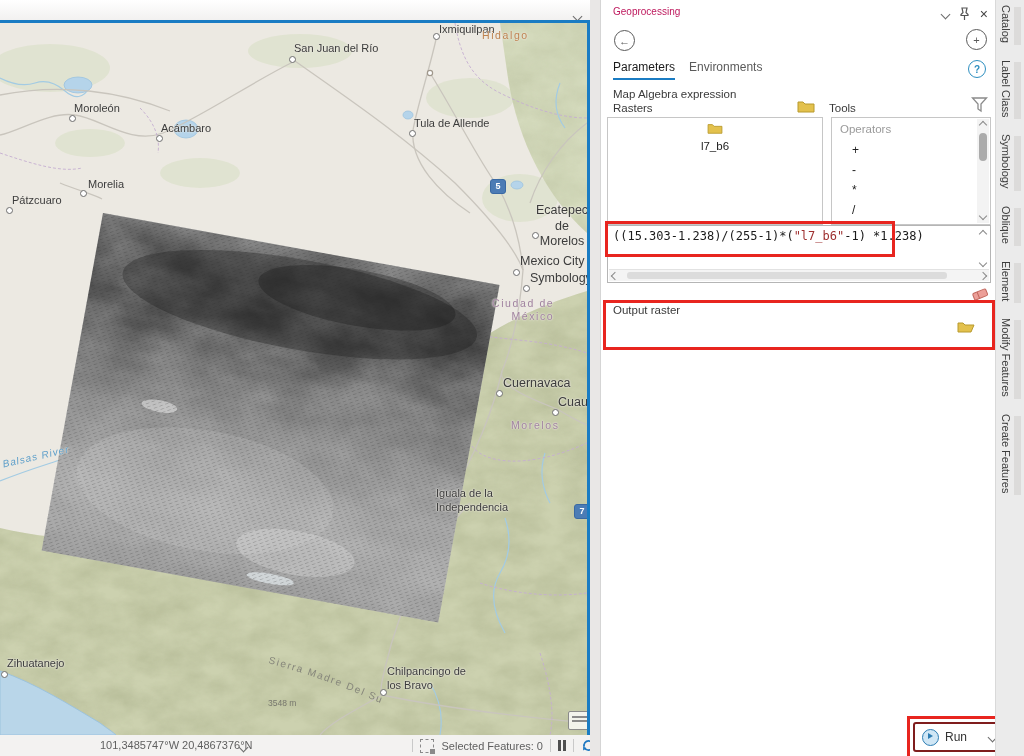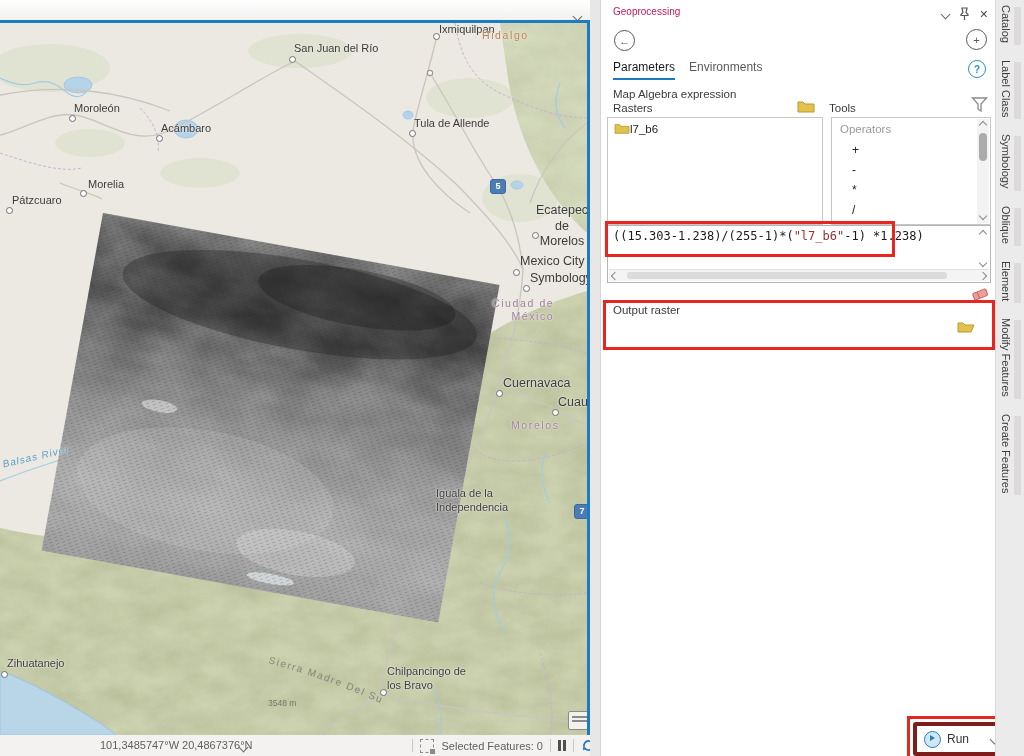--- a/index.html
+++ b/index.html
@@ -61,21 +61,21 @@
        font-size:12.5px;color:#4a4a4a;}
   .gp-plus{position:absolute;right:9px;top:29px;}
   .gp-tabs{position:absolute;left:12px;top:60px;display:flex;gap:14px;font-size:12px;}
   .gp-tab{padding-bottom:4px;color:#5a5a5a;}
   .gp-tab.active{color:#1b1b1b;border-bottom:2.5px solid #1a7cc3;}
   .gp-help{position:absolute;right:10px;top:60px;width:16px;height:16px;border:1.3px solid #2e8fc0;
        border-radius:50%;color:#2e8fc0;font-size:10px;font-weight:bold;display:flex;
        align-items:center;justify-content:center;}
   .lbl{position:absolute;color:#3a3a3a;}
   .listbox{position:absolute;background:#fff;border:1px solid #c6c6c6;overflow:hidden;}
-  .raster-row{display:flex;align-items:center;padding:4px 6px;font-size:11.5px;color:#222;}
+  .raster-row{display:flex;align-items:center;gap:5px;padding:4px 6px;font-size:11.5px;color:#222;flex-direction:column;}
   .op-group{color:#9a9a9a;padding:5px 8px;font-size:11.5px;}
   .op-item{padding:3px 0 3px 20px;font-size:12px;color:#222;}
   .vscroll{position:absolute;right:1px;top:1px;bottom:1px;width:12px;background:#f3f3f3;}
   .vscroll .thumb{position:absolute;left:2px;width:8px;border-radius:4px;background:#ababab;}
   .tiny-chev{position:absolute;left:3px;width:5px;height:5px;border-right:1.3px solid #8a8a8a;
        border-bottom:1.3px solid #8a8a8a;}
   .expr-box{position:absolute;left:6px;top:225px;width:382px;height:56px;border:1px solid #b5b5b5;
        background:#fff;}
   .expr-text{position:absolute;left:5px;top:3px;right:16px;font-family:"DejaVu Sans Mono","Liberation Mono",monospace;
        font-size:12px;color:#1a1a1a;white-space:nowrap;overflow:hidden;}
@@ -84,21 +84,21 @@
   .expr-hscroll{position:absolute;left:1px;right:1px;bottom:1px;height:11px;background:#f4f4f4;
        border-top:1px solid #e2e2e2;}
   .expr-hscroll .thumb{position:absolute;left:18px;width:320px;top:2px;height:7px;background:#dcdcdc;border-radius:3px;}
   .harrow{position:absolute;top:2.5px;width:5px;height:5px;border-right:1.3px solid #8a8a8a;
        border-bottom:1.3px solid #8a8a8a;}
   .eraser{position:absolute;left:370px;top:286px;width:18px;height:16px;}
   .out-input{position:absolute;left:8px;top:318px;width:332px;height:18px;border:1px solid #9a9a9a;
        font-size:11.5px;color:#222;padding:0 5px;font-family:"Liberation Sans",sans-serif;}
   .folder-btn{position:absolute;width:18px;height:15px;}
   .redrect{position:absolute;border:3px solid #e8251f;pointer-events:none;}
-  .run-btn{position:absolute;left:312px;top:722px;width:74px;height:26px;border:4px solid #7f1d1d;
+  .run-btn{position:absolute;left:312px;top:722px;width:74px;height:26px;border:2px solid #7f1d1d;
        border-radius:3px;background:#fff;display:flex;align-items:center;gap:6px;padding:0 7px;}
   .run-btn .txt{font-size:12px;color:#333;}
   .play{width:15px;height:15px;border:1.3px solid #2d7db3;border-radius:50%;background:#cfe6f5;
        position:relative;}
   .play b{position:absolute;left:5px;top:3.5px;width:0;height:0;border-left:5px solid #2d7db3;
        border-top:3.5px solid transparent;border-bottom:3.5px solid transparent;}
   .run-chev{margin-left:auto;}
   
   .side-tabs{position:absolute;left:995px;top:0;width:29px;height:756px;background:#ebebeb;
        border-left:1px solid #d9d9d9;display:flex;flex-direction:column;align-items:flex-start;

